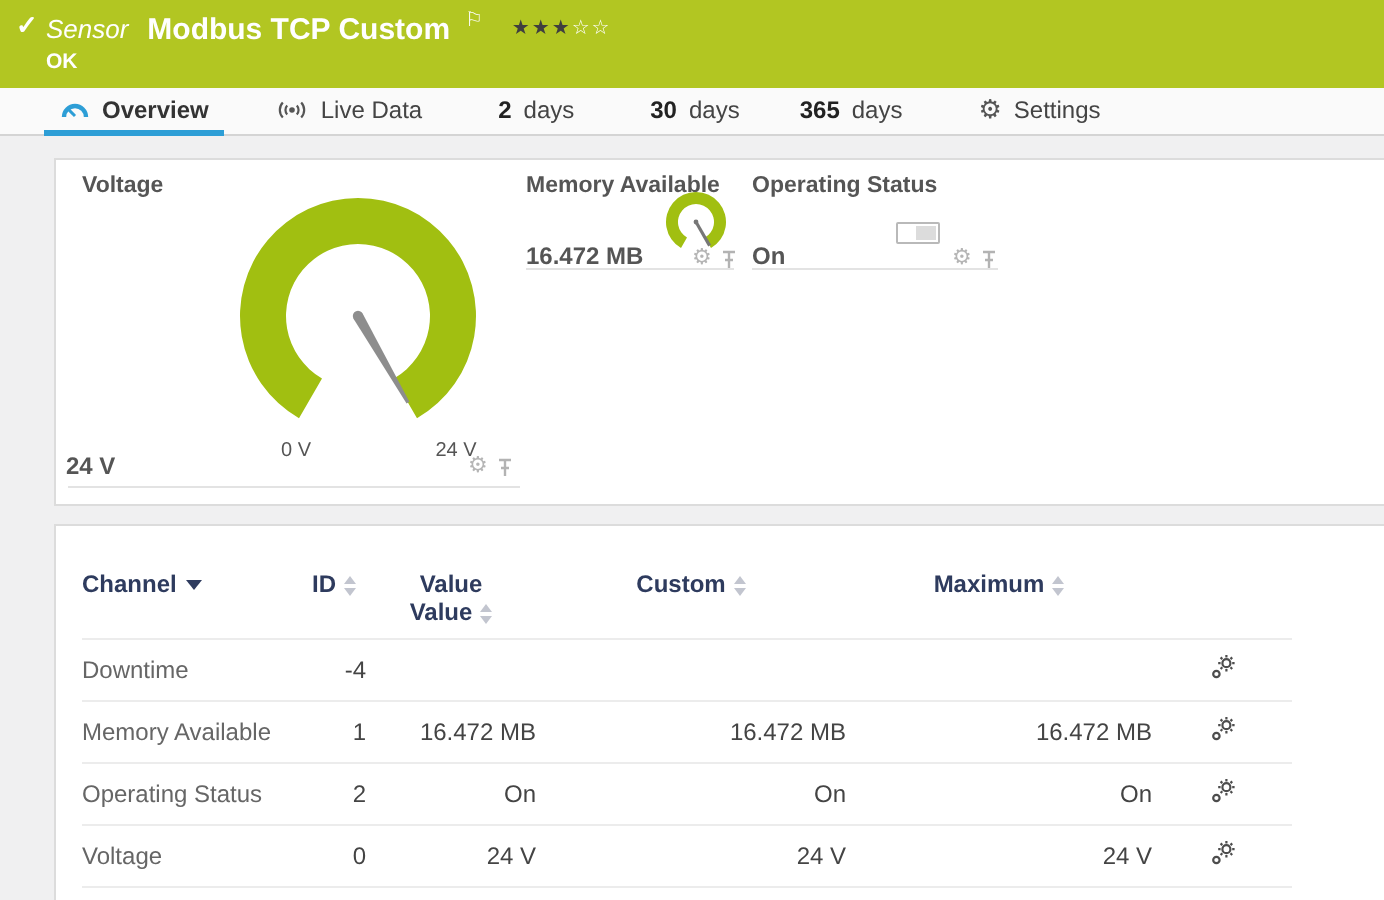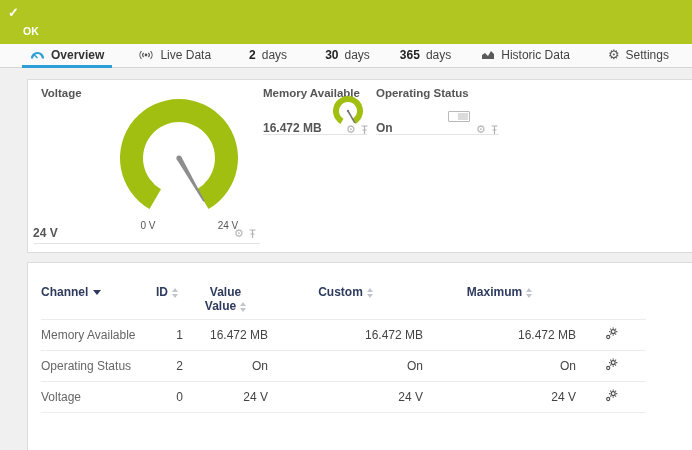--- a/index.html
+++ b/index.html
@@ -63,20 +63,26 @@
               border-left:4px solid transparent; border-right:4px solid transparent; border-top:5px solid #2e3b5e; }
   .rowgear { cursor:pointer; display:inline-block; }
 </style>
 </head>
 <body>
 
 <div class="page">
 
   <header class="topbar">
     <span class="check">✓</span>
+    <div class="titleline">
+      <span class="kind">Sensor</span>
+      <span class="sensor-title">Modbus TCP Custom</span>
+      <span class="flag">⚐</span>
+      <span class="stars"><span class="sf">★★★</span><span class="se">☆☆</span></span>
+    </div>
     <div class="okstatus">OK</div>
   </header>
 
   <nav class="tabs">
     <div class="tab active">
       <svg width="15" height="12" viewBox="0 0 15 12">
         <path d="M2 9.5 A5.5 5.5 0 0 1 13 9.5" stroke="#2d9ed6" stroke-width="2.2" fill="none"></path>
         <line x1="7.5" y1="9" x2="4.2" y2="5.7" stroke="#2d9ed6" stroke-width="1.5"></line>
       </svg>
       <span>Overview</span>
@@ -92,26 +98,20 @@
       <span class="num">2</span>
       <span>days</span>
     </div>
     <div class="tab ml22">
       <span class="num">30</span>
       <span>days</span>
     </div>
     <div class="tab ml14">
       <span class="num">365</span>
       <span>days</span>
-    </div>
-    <div class="tab ml14">
-      <svg width="14" height="11" viewBox="0 0 14 11">
-        <path d="M1 10 V6 L4 4 L7 7 L10 2 L13 5 V10 Z" fill="#5a5a5a"></path>
-      </svg>
-      <span>Historic Data</span>
     </div>
     <div class="tab ml22">
       <span class="glyph">⚙</span>
       <span>Settings</span>
     </div>
   </nav>
 
   <section class="panel gaugepanel">
 
     <div class="gtitle" style="left:13px; top:7px;">Voltage</div>
@@ -186,20 +186,35 @@
             <span>Custom</span><span class="sorticon"><i class="up"></i><i class="down"></i></span>
           </th>
           <th>
             <span>Maximum</span><span class="sorticon"><i class="up"></i><i class="down"></i></span>
           </th>
           <th class="act"></th>
         </tr>
       </thead>
       <tbody>
         <tr>
+          <td class="l">Downtime</td>
+          <td>-4</td>
+          <td></td>
+          <td></td>
+          <td></td>
+          <td class="act"><span class="rowgear">
+            <svg width="13" height="13" viewBox="0 0 13 13">
+                  <g stroke="#4d4d4d" fill="none" stroke-width="1.1">
+              <circle cx="8.2" cy="4.6" r="2"></circle>
+              <path d="M11.1 4.6H12.3 M10.25 2.55L11.1 1.7 M8.2 1.7V0.5 M6.15 2.55L5.3 1.7 M5.3 4.6H4.1 M6.15 6.65L5.3 7.5 M8.2 7.5V8.7 M10.25 6.65L11.1 7.5"></path>
+              <circle cx="3.2" cy="10" r="1.6"></circle>
+                  </g>
+                </svg></span></td>
+        </tr>
+        <tr>
           <td class="l">Memory Available</td>
           <td>1</td>
           <td>16.472 MB</td>
           <td>16.472 MB</td>
           <td>16.472 MB</td>
           <td class="act"><span class="rowgear">
             <svg width="13" height="13" viewBox="0 0 13 13">
                   <g stroke="#4d4d4d" fill="none" stroke-width="1.1">
               <circle cx="8.2" cy="4.6" r="2"></circle>
               <path d="M11.1 4.6H12.3 M10.25 2.55L11.1 1.7 M8.2 1.7V0.5 M6.15 2.55L5.3 1.7 M5.3 4.6H4.1 M6.15 6.65L5.3 7.5 M8.2 7.5V8.7 M10.25 6.65L11.1 7.5"></path>

